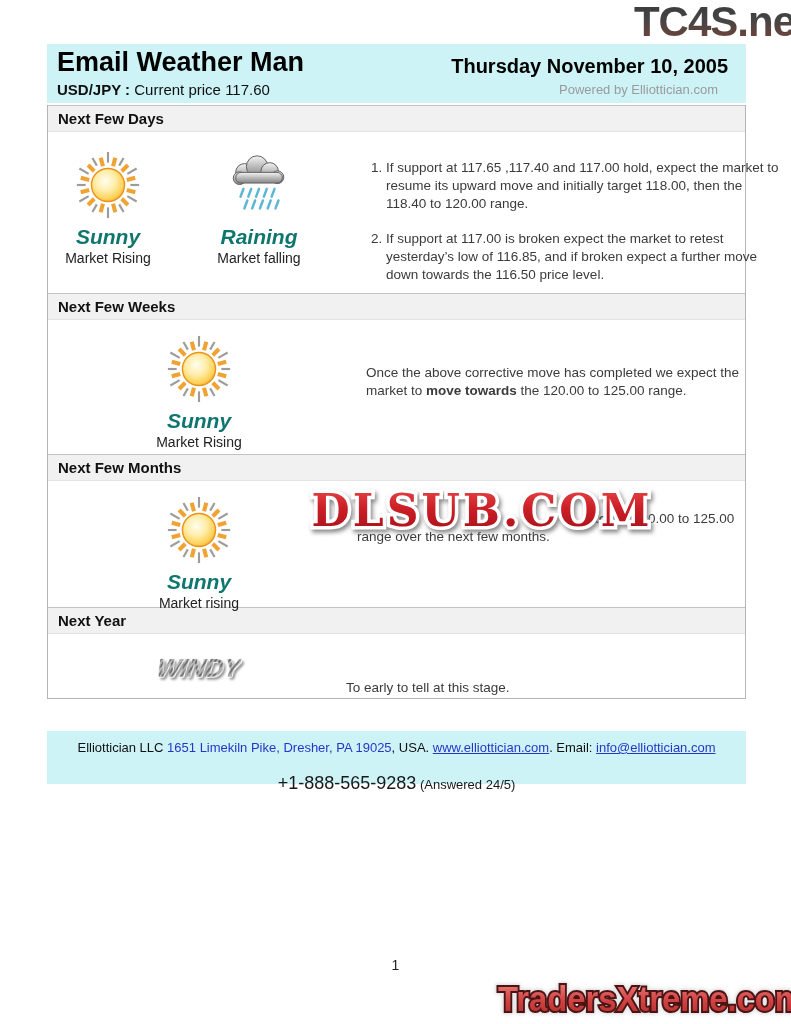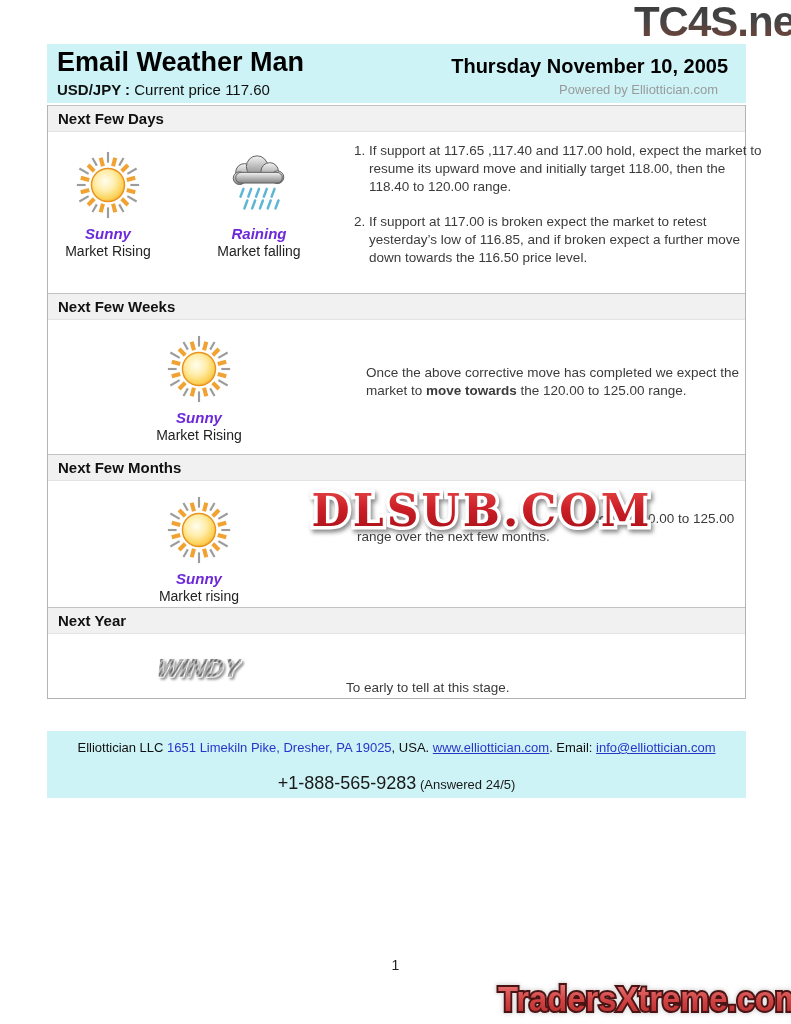--- a/index.html
+++ b/index.html
@@ -32,49 +32,49 @@
     background:#f1f1f1; border-top:1px solid #c2c2c2; border-bottom:1px solid #e3e3e3;
     font-size:15px; font-weight:bold; color:#111; padding:4px 0 4px 10px;
   }
   .sec-body { position:relative; background:#fff; }
   .body-days { height:161px; }
   .body-weeks { height:134px; }
   .body-months { height:126px; }
   .body-year { height:64px; }
 
   .iconblock { position:absolute; width:130px; text-align:center; }
-  .iconblock .lbl { font-size:15px; font-weight:bold; font-style:italic; color:#6d28d9; margin-top:1px; }
+  .iconblock .lbl { font-size:21px; font-weight:bold; font-style:italic; color:#0f766e; margin-top:1px; }
   .iconblock .sub { font-size:14px; color:#222; margin-top:1px; }
 
   .ib-sun1 { left:-5px; top:18px; }
   .ib-rain { left:146px; top:18px; }
   .ib-center { left:86px; top:14px; }
   .ib-windy { left:86px; top:20px; }
 
-  ol.forecast { position:absolute; left:295px; top:10px; width:400px; margin:0; padding:0 0 0 26px; font-size:13.5px; line-height:18px; color:#3b3b3b; }
+  ol.forecast { position:absolute; left:295px; top:10px; width:400px; margin:17px; padding:0 0 0 26px; font-size:13.5px; line-height:18px; color:#3b3b3b; }
   ol.forecast li { margin-bottom:17px; }
 
   .para { position:absolute; font-size:13.5px; line-height:18px; color:#3b3b3b; }
   .p-weeks { left:318px; top:30px; width:374px; }
   .p-months-l1 { left:534px; top:29px; white-space:nowrap; }
   .p-months-l2 { left:309px; top:47px; white-space:nowrap; }
   .p-year { left:298px; top:31px; }
   .bold { font-weight:bold; }
 
   
   .windy-txt {
     display:inline-block; transform:skewX(-9deg);
     font-size:25px; font-weight:bold; font-style:italic; letter-spacing:0px;
     background:repeating-linear-gradient(120deg,#6e6e6e 0 2px,#b8b8b8 2px 4px);
     -webkit-background-clip:text; background-clip:text; color:transparent;
     filter:drop-shadow(1px 1px 0 #ffffff) drop-shadow(2px 2px 1px rgba(60,60,60,.55));
   }
 
   
-  .footer-box { position:absolute; left:47px; top:731px; width:699px; height:67px; background:#cdf3f6; text-align:center; }
+  .footer-box { position:absolute; left:47px; top:731px; width:699px; height:53px; background:#cdf3f6; text-align:center; }
   .f-line1 { margin-top:9px; font-size:13px; color:#101010; }
   .f-line1 .blue { color:#2a35c8; }
   .f-line1 a { color:#2a35c8; text-decoration:underline; }
   .f-line2 { margin-top:18px; color:#191919; }
   .f-phone { font-size:18px; }
   .f-answered { font-size:13px; }
 
   .pagenum { position:absolute; left:0; top:957px; width:791px; text-align:center; font-size:14px; color:#222; }
 
   svg { display:block; }

